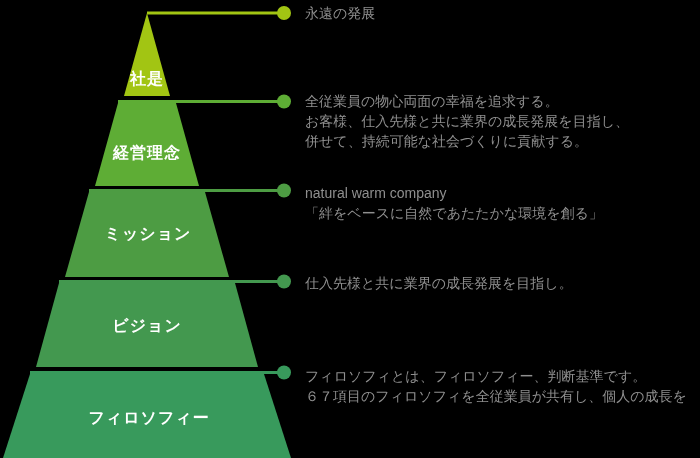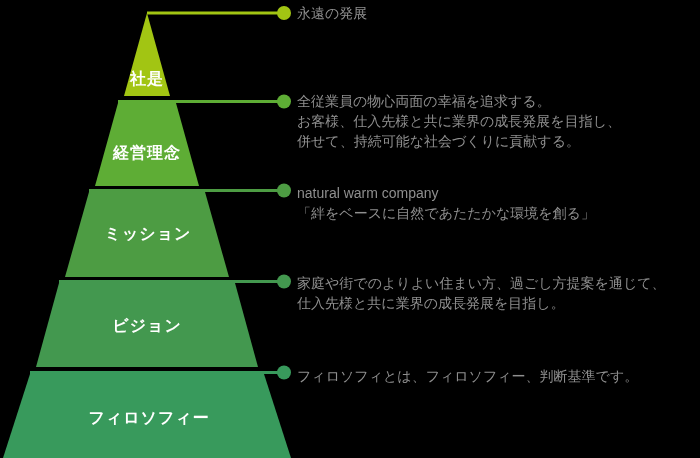--- a/index.html
+++ b/index.html
@@ -31,21 +31,21 @@
     text-anchor: middle;
   }
   .annotation {
     position: absolute;
     left: 297px;
     font-size: 14px;
     line-height: 20px;
     color: #8f8f8f;
     white-space: nowrap;
   }
-  .annotation .line { display: block; }
+  .annotation .line { display: block; margin-left: 8px; }
 </style>
 </head>
 <body>
 
 <div class="stage">
 
   <svg class="pyramid-svg" viewBox="0 0 700 458">
 
     <line x1="147" y1="13" x2="284" y2="13" stroke-width="3" stroke="#a2c513"></line>
     <line x1="118" y1="101.5" x2="284" y2="101.5" stroke-width="3" stroke="#5ead35"></line>
@@ -81,21 +81,21 @@
     <span class="line">「絆をベースに自然であたたかな環境を創る」</span>
   </div>
 
   <div class="annotation" style="top:91px;">
     <span class="line">全従業員の物心両面の幸福を追求する。</span>
     <span class="line">お客様、仕入先様と共に業界の成長発展を目指し、</span>
     <span class="line">併せて、持続可能な社会づくりに貢献する。</span>
   </div>
 
   <div class="annotation" style="top:273px;">
-    <span class="line">家庭や街でのよりよい住まい方、過ごし方提案を通じて、</span>
     <span class="line">仕入先様と共に業界の成長発展を目指し。</span>
   </div>
 
   <div class="annotation" style="top:366px;">
     <span class="line">フィロソフィとは、フィロソフィー、判断基準です。</span>
+    <span class="line">６７項目のフィロソフィを全従業員が共有し、個人の成長を</span>
   </div>
 
 </div>
 
 </body></html>

